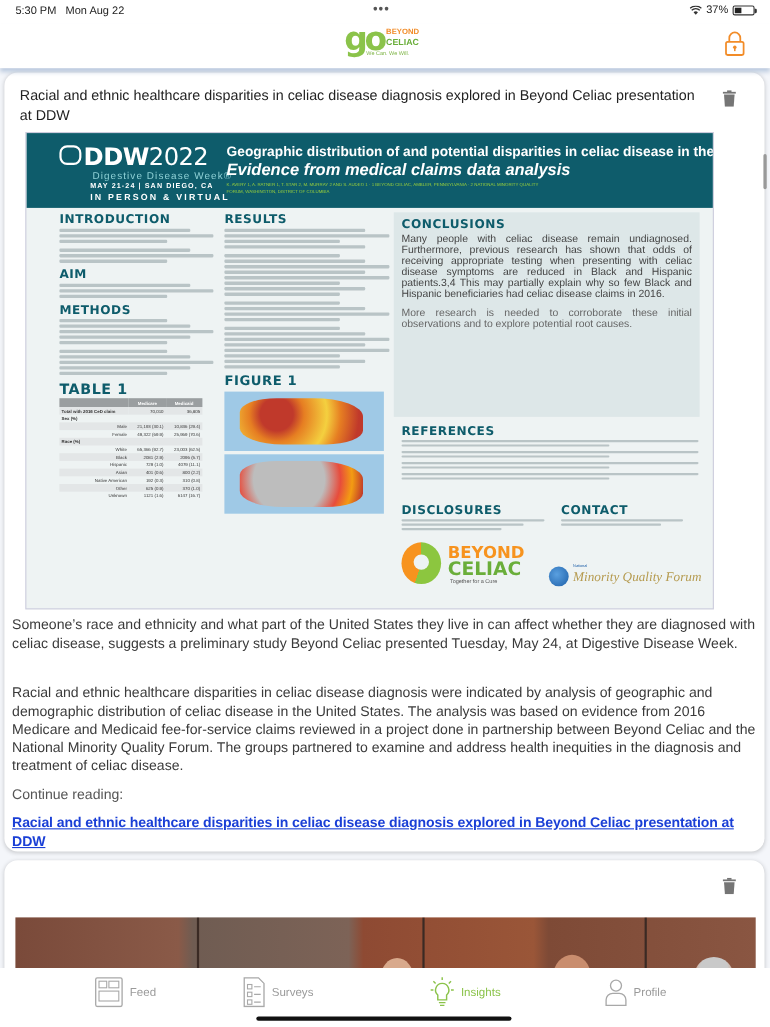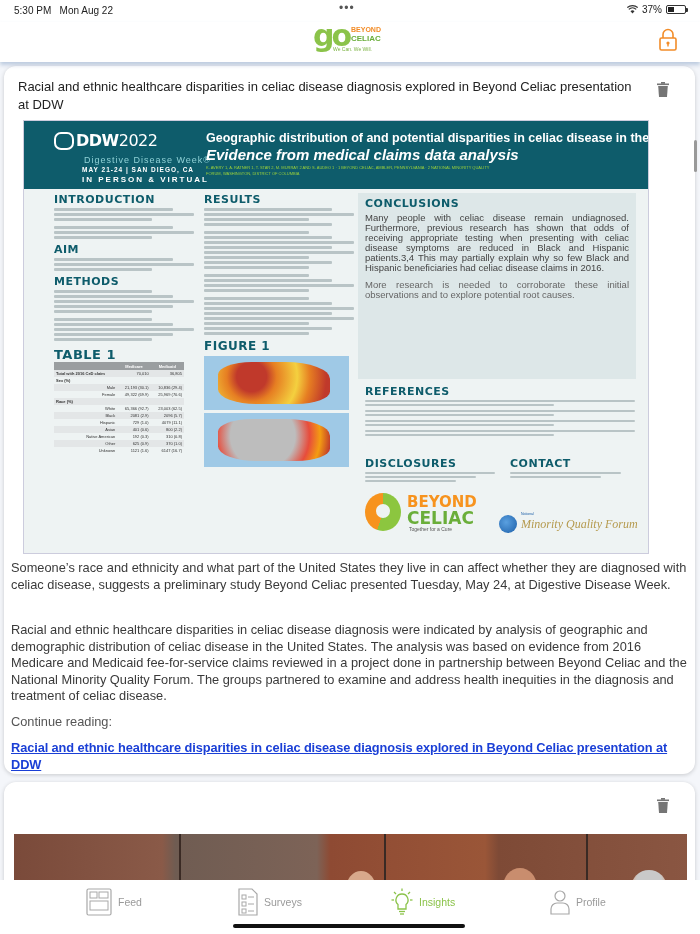--- a/index.html
+++ b/index.html
@@ -22,21 +22,21 @@
 
   .scroll { position: absolute; top: 62px; left: 0; width: 700px; height: 818px; overflow: hidden; background: #f4f6fa; }
   .card { position: absolute; left: 4px; width: 691px; background: #fff; border-radius: 12px; box-shadow: 0 1px 4px rgba(0,0,0,0.18); }
   .card1 { top: 4px; height: 708px; }
   .card2 { top: 720px; height: 120px; }
   .card-title { position: absolute; left: 14px; top: 12px; width: 620px; font-size: 13px; line-height: 18px; color: #222; }
   .trash { position: absolute; right: 26px; top: 16px; width: 12px; height: 15px; }
 
   .poster { position: absolute; left: 19px; top: 54px; width: 626px; height: 434px; background: #eef3f3; overflow: hidden; border: 1px solid #ccd; }
   .poster-head { position: absolute; left: 0; top: 0; width: 626px; height: 68px; background: #0e5c6b; }
-  .ddw { position: absolute; left: 52px; top: 10px; color: #fff; font-weight: bold; font-size: 16px; font-family: "DejaVu Sans", sans-serif; letter-spacing: -0.5px; }
+  .ddw { position: absolute; left: 52px; top: 10px; color: #fff; font-weight: bold; font-size: 22px; font-family: "DejaVu Sans", sans-serif; letter-spacing: -0.5px; }
   .ddw .yr { font-weight: normal; }
   .ddw-sub { position: absolute; left: 60px; top: 34px; color: #8fd1d6; font-size: 9px; letter-spacing: 1px; }
   .ddw-date { position: absolute; left: 58px; top: 45px; color: #fff; font-size: 6.5px; font-weight: bold; letter-spacing: 1px; }
   .ddw-ipv { position: absolute; left: 58px; top: 54px; color: #fff; font-size: 8px; font-weight: bold; letter-spacing: 2px; }
   .ddw-logo { position: absolute; left: 30px; top: 11px; width: 20px; height: 18px; border: 2px solid #fff; border-radius: 7px; }
   .ptitle1 { position: absolute; left: 182px; top: 10px; color: #fff; font-size: 12.5px; font-weight: bold; white-space: nowrap; }
   .ptitle2 { position: absolute; left: 182px; top: 25px; color: #fff; font-size: 15px; font-weight: bold; font-style: italic; white-space: nowrap; }
   .pauthors { position: absolute; left: 182px; top: 44px; width: 300px; color: #9bd13b; font-size: 4px; line-height: 6px; }
 
   .pcol { position: absolute; top: 72px; }
@@ -347,21 +347,21 @@
 <div class="tabbar">
   <div class="tab" style="left:86px;">
     <svg width="26" height="28" viewBox="0 0 26 28">
         <rect x="1" y="1" width="24" height="26" rx="1.5" stroke="#a8a8a8" stroke-width="1.2" fill="none"></rect>
         <rect x="4" y="4" width="7" height="6" stroke="#a8a8a8" fill="none"></rect>
         <rect x="13" y="4" width="9" height="6" stroke="#a8a8a8" fill="none"></rect>
         <rect x="4" y="13" width="18" height="9" stroke="#a8a8a8" fill="none"></rect>
       </svg>
     <span>Feed</span>
   </div>
-  <div class="tab" style="left:238px;">
+  <div class="tab" style="left:221px;">
     <svg width="20" height="28" viewBox="0 0 20 28">
         <path d="M1 1 H14 L19 6 V27 H1 Z" stroke="#a8a8a8" stroke-width="1.2" fill="none"></path>
         <rect x="4" y="7" width="4" height="4" stroke="#a8a8a8" fill="none"></rect>
         <rect x="4" y="14" width="4" height="4" stroke="#a8a8a8" fill="none"></rect>
         <rect x="4" y="21" width="4" height="4" stroke="#a8a8a8" fill="none"></rect>
         <line x1="10" y1="9" x2="16" y2="9" stroke="#a8a8a8"></line>
         <line x1="10" y1="16" x2="16" y2="16" stroke="#a8a8a8"></line>
         <line x1="10" y1="23" x2="16" y2="23" stroke="#a8a8a8"></line>
       </svg>
     <span>Surveys</span>

